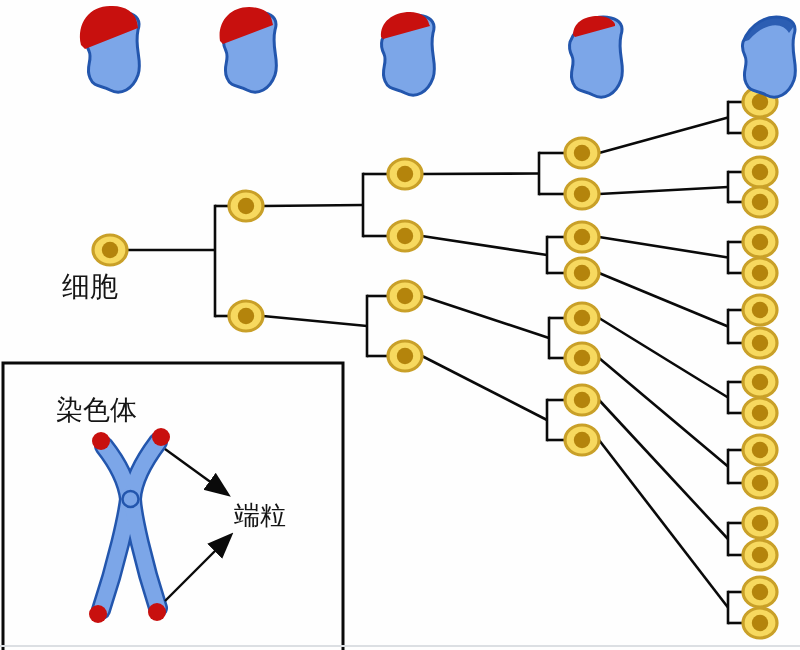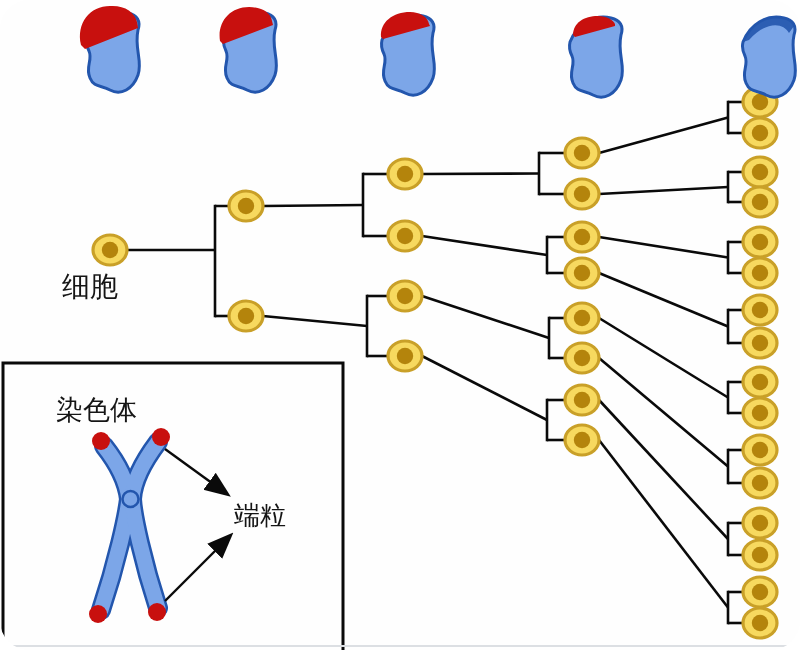--- a/index.html
+++ b/index.html
@@ -1,17 +1,17 @@
 <!DOCTYPE html>
 <html><head>
 <meta charset="utf-8">
 <style>
   html,body{margin:0;padding:0;background:#ffffff;}
   #stage{position:relative;width:800px;height:650px;background:#fefefe;overflow:hidden;
-         font-family:"Liberation Serif", serif;border-radius:29px;}
+         font-family:"Liberation Serif", serif;}
   svg text{font-family:"Liberation Serif", serif;fill:#151515;}
   .lbl{font-weight:400;}
 </style>
 </head>
 <body>
 
 <div id="stage">
   <svg id="diagram" width="800" height="650" viewBox="0 0 800 650">
     <defs>
       <marker id="arrowhead" markerWidth="11" markerHeight="10" refX="9" refY="5" orient="auto">

